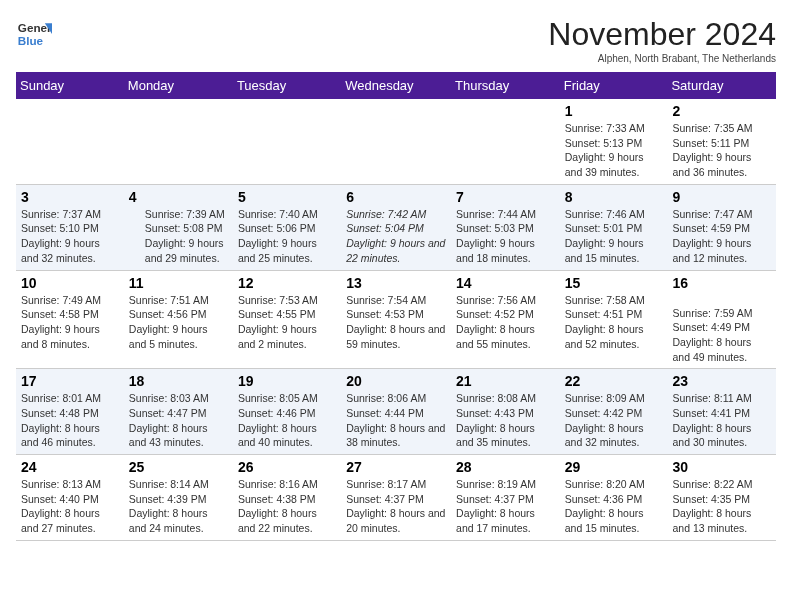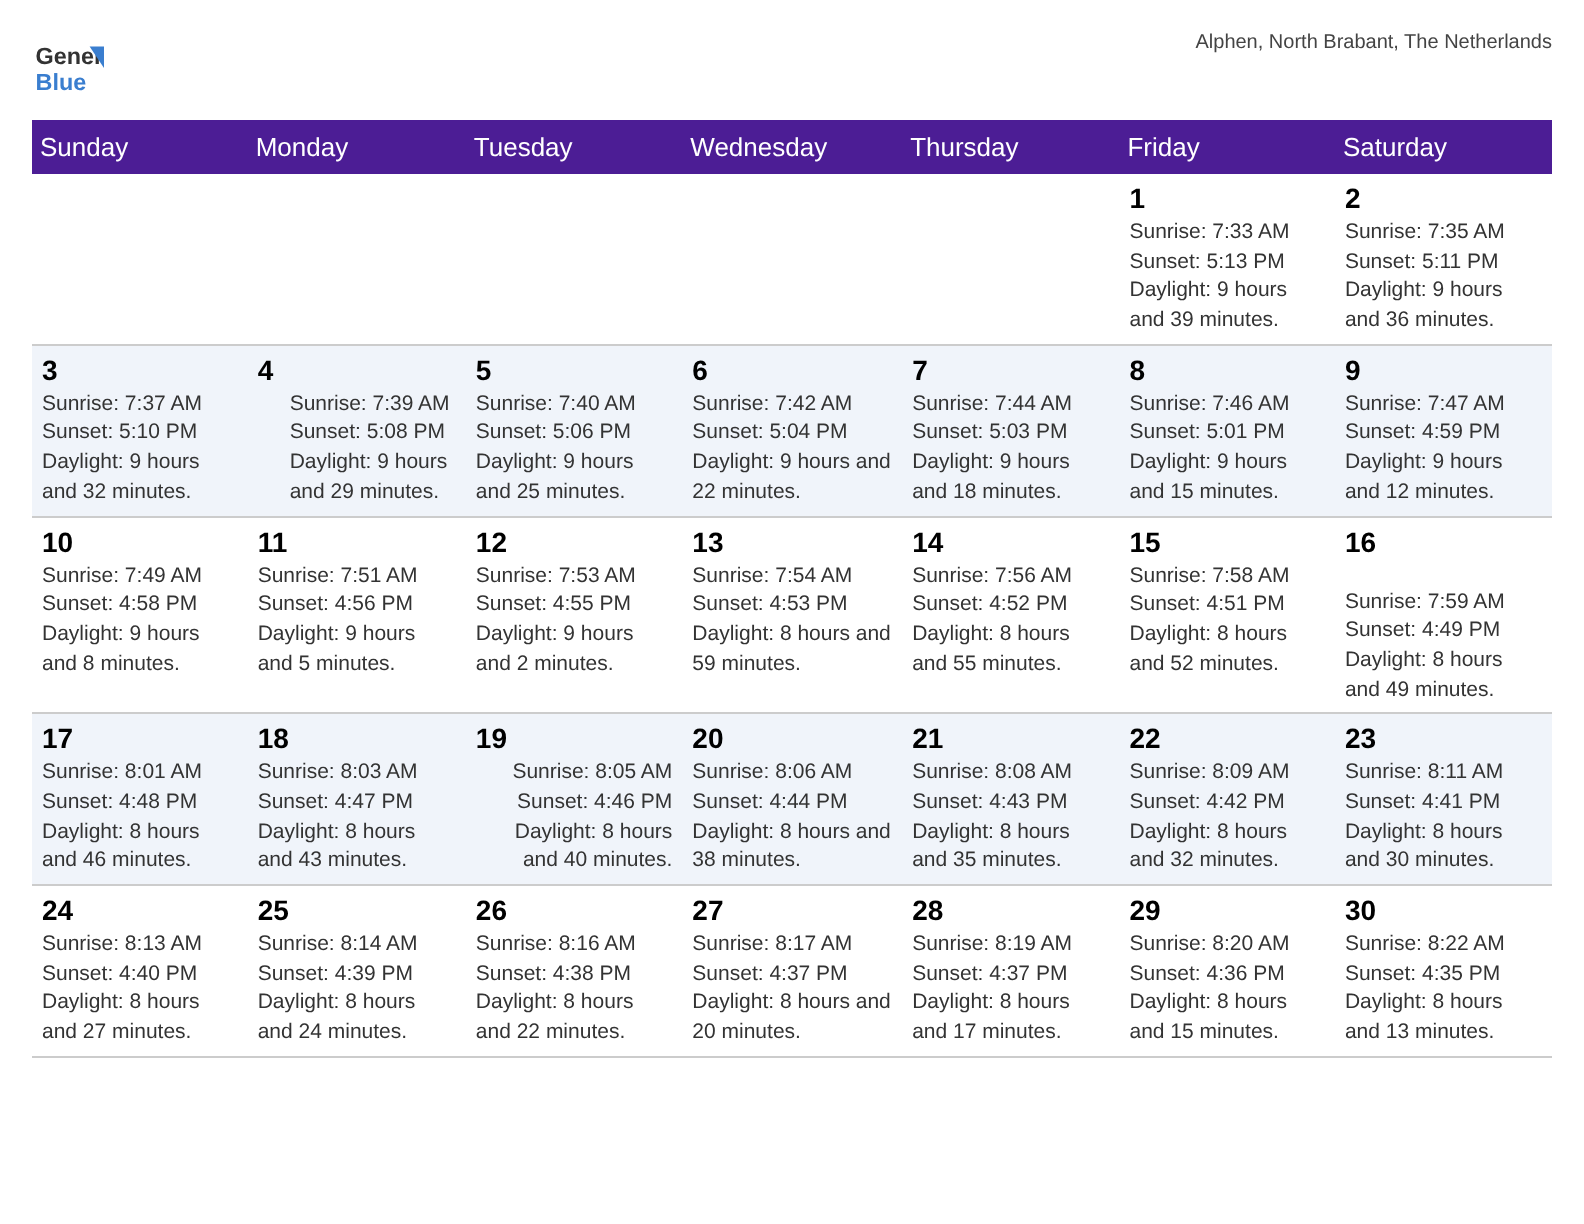--- a/index.html
+++ b/index.html
@@ -83,20 +83,21 @@
 
 <div class="header-area">
   <div class="logo">
     <svg class="logo-icon" viewBox="0 0 40 40">
       <text x="2" y="18" font-size="13" font-weight="bold" fill="#333">General</text>
       <text x="2" y="32" font-size="13" font-weight="bold" fill="#3a7ecf">Blue</text>
       <polygon points="32,8 40,8 40,20" fill="#3a7ecf"></polygon>
     </svg>
   </div>
   <div class="title-area">
+    <div class="main-title">November 2024</div>
     <div class="subtitle">Alphen, North Brabant, The Netherlands</div>
   </div>
 </div>
 
 <table>
   <thead>
     <tr>
     <th>Sunday</th>
         <th>Monday</th>
         <th>Tuesday</th>
@@ -140,21 +141,21 @@
 Daylight: 9 hours and 29 minutes.</div>
         </td>
         <td>
           <span class="day-num">5</span>
           <div class="day-info" style="white-space: pre-line;">Sunrise: 7:40 AM
 Sunset: 5:06 PM
 Daylight: 9 hours and 25 minutes.</div>
         </td>
         <td>
           <span class="day-num">6</span>
-          <div class="day-info" style="white-space: pre-line;">Sunrise: 7:42 AM
+          <div class="day-info" style="white-space: pre-line; font-style: italic;">Sunrise: 7:42 AM
 Sunset: 5:04 PM
 Daylight: 9 hours and 22 minutes.</div>
         </td>
         <td>
           <span class="day-num">7</span>
           <div class="day-info" style="white-space: pre-line;">Sunrise: 7:44 AM
 Sunset: 5:03 PM
 Daylight: 9 hours and 18 minutes.</div>
         </td>
         <td>
@@ -222,21 +223,21 @@
 Daylight: 8 hours and 46 minutes.</div>
         </td>
         <td>
           <span class="day-num">18</span>
           <div class="day-info" style="white-space: pre-line;">Sunrise: 8:03 AM
 Sunset: 4:47 PM
 Daylight: 8 hours and 43 minutes.</div>
         </td>
         <td>
           <span class="day-num">19</span>
-          <div class="day-info" style="white-space: pre-line; text-align: right;">Sunrise: 8:05 AM
+          <div class="day-info" style="white-space: pre-line;">Sunrise: 8:05 AM
 Sunset: 4:46 PM
 Daylight: 8 hours and 40 minutes.</div>
         </td>
         <td>
           <span class="day-num">20</span>
           <div class="day-info" style="white-space: pre-line;">Sunrise: 8:06 AM
 Sunset: 4:44 PM
 Daylight: 8 hours and 38 minutes.</div>
         </td>
         <td>

